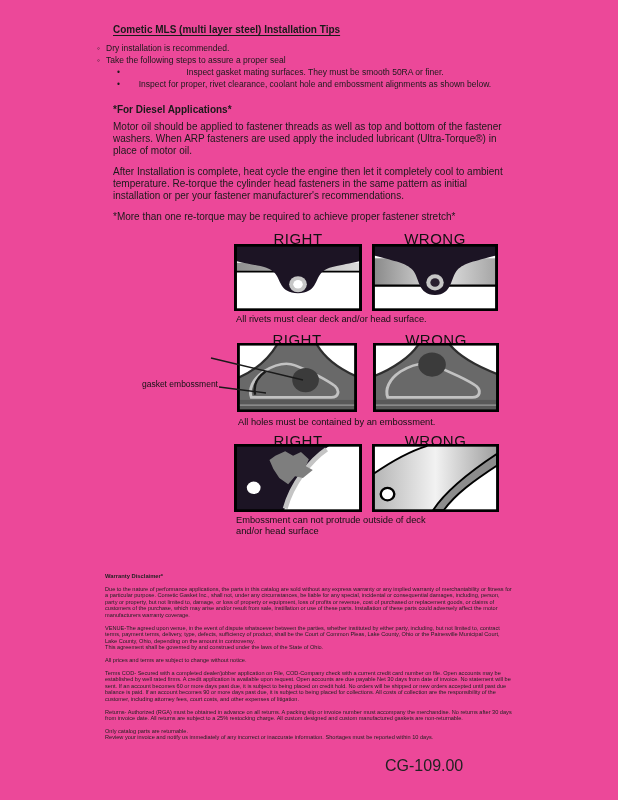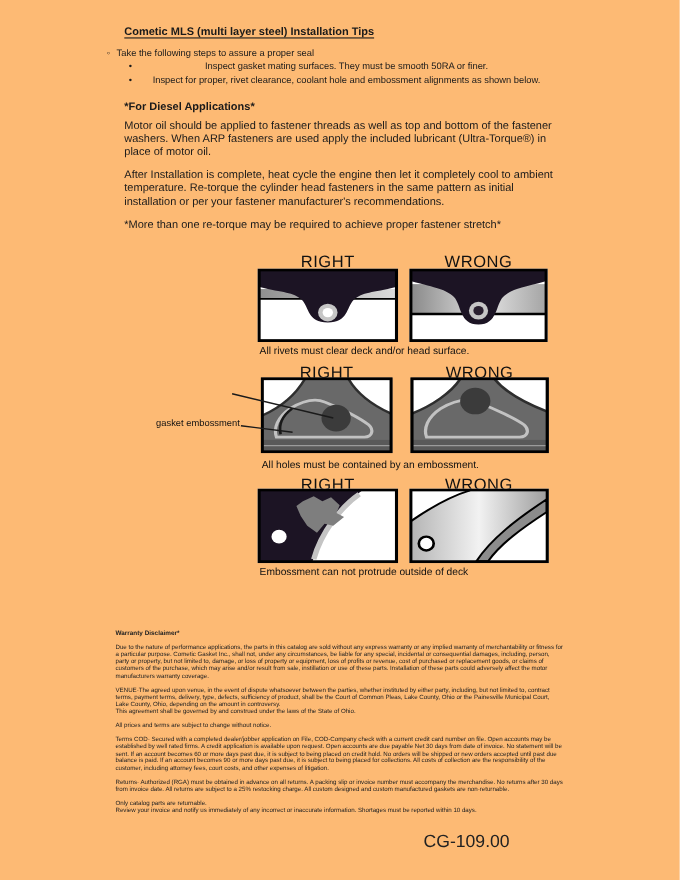--- a/index.html
+++ b/index.html
@@ -1,16 +1,16 @@
 <!DOCTYPE html>
 <html><head>
 <meta charset="utf-8">
 <style>
   html,body{margin:0;padding:0;background:#ffffff;}
-  .page{position:relative;width:618px;height:800px;background:#fdba74;overflow:hidden;
+  .page{position:relative;width:618px;height:800px;background:#ec4899;overflow:hidden;
         font-family:"Liberation Sans",sans-serif;color:#1a1a1a;}
 
   
   .intro{position:absolute;left:113px;top:24px;width:392px;}
   .title{font-size:10px;font-weight:bold;margin:0 0 7px 0;
          text-decoration:underline;text-underline-offset:2px;}
   ul{list-style:none;margin:0;padding:0;}
   .tips li{font-size:8.5px;line-height:12px;position:relative;margin-left:-16px;padding-left:9px;}
   .tips li::before{content:"◦";position:absolute;left:0;top:0;}
   .subtips li{font-size:8.5px;line-height:12px;position:relative;margin-left:4px;padding-left:8px;text-align:center;}
@@ -35,20 +35,21 @@
   .page-num{position:absolute;left:385px;top:757px;font-size:16px;color:#222;}
 </style>
 </head>
 <body>
 
 <div class="page">
 
   <section class="intro">
     <h1 class="title">Cometic MLS (multi layer steel) Installation Tips</h1>
     <ul class="tips">
+      <li>Dry installation is recommended.</li>
       <li>Take the following steps to assure a proper seal</li>
     </ul>
     <ul class="subtips">
       <li>Inspect gasket mating surfaces.  They must be smooth 50RA or finer.</li>
       <li>Inspect for proper, rivet clearance, coolant hole and embossment alignments as shown below.</li>
     </ul>
 
     <h2 class="diesel-heading">*For Diesel Applications*</h2>
     <p class="para">Motor oil should be applied to fastener threads as well as top and bottom of the fastener washers. When ARP fasteners are used apply the included lubricant (Ultra-Torque®) in place of motor oil.</p>
     <p class="para">After Installation is complete, heat cycle the engine then let it completely cool to ambient temperature. Re-torque the cylinder head fasteners in the same pattern as initial installation or per your fastener manufacturer's recommendations.</p>
@@ -168,20 +169,21 @@
       <path d="M2,33 C22,18 42,7 57,2 H129 V11 C101,31 77,51 63,74 H2 Z" fill="url(#gf)"></path>
       <path d="M2,33 C22,18 42,7 57,2" stroke="#000" stroke-width="2" fill="none"></path>
       <path d="M63,74 C77,51 101,31 129,11 V24 C105,41 86,56 74,74 Z" fill="#8c8c8c" stroke="#000" stroke-width="2"></path>
       <circle cx="16" cy="56" r="7" fill="#ffffff" stroke="#000" stroke-width="2.5"></circle>
       <rect x="1.5" y="1.5" width="128" height="73" fill="none" stroke="#000" stroke-width="3"></rect>
     </svg>
   </div>
 
   <div class="dg-caption" style="left:236px;top:515px;">
     <div>Embossment can not protrude outside of deck</div>
+    <div>and/or head surface</div>
   </div>
 
   <section class="disclaimer">
     <h3>Warranty Disclaimer*</h3>
     <p>Due to the nature of performance applications, the parts in this catalog are sold without any express warranty or any implied warranty of merchantability or fitness for a particular purpose.  Cometic Gasket Inc., shall not, under any circumstances, be liable for any special, incidental or consequential damages, including, person, party or property, but not limited to, damage, or loss of property or equipment, loss of profits or revenue, cost of purchased or replacement goods, or claims of customers of the purchase, which may arise and/or result from sale, instillation or use of these parts.  Installation of these parts could adversely affect the motor manufacturers warranty coverage.</p>
     <p>
       <span>VENUE-The agreed upon venue, in the event of dispute whatsoever between the parties, whether instituted by either party, including, but not limited to, contract terms, payment terms, delivery, type, defects, sufficiency of product, shall be the Court of Common Pleas, Lake County, Ohio or the Painesville Municipal Court, Lake County, Ohio, depending on the amount in controversy.</span><br>
       <span>This agreement shall be governed by and construed under the laws of the State of Ohio.</span>
     </p>
     <p>All prices and terms are subject to change without notice.</p>

